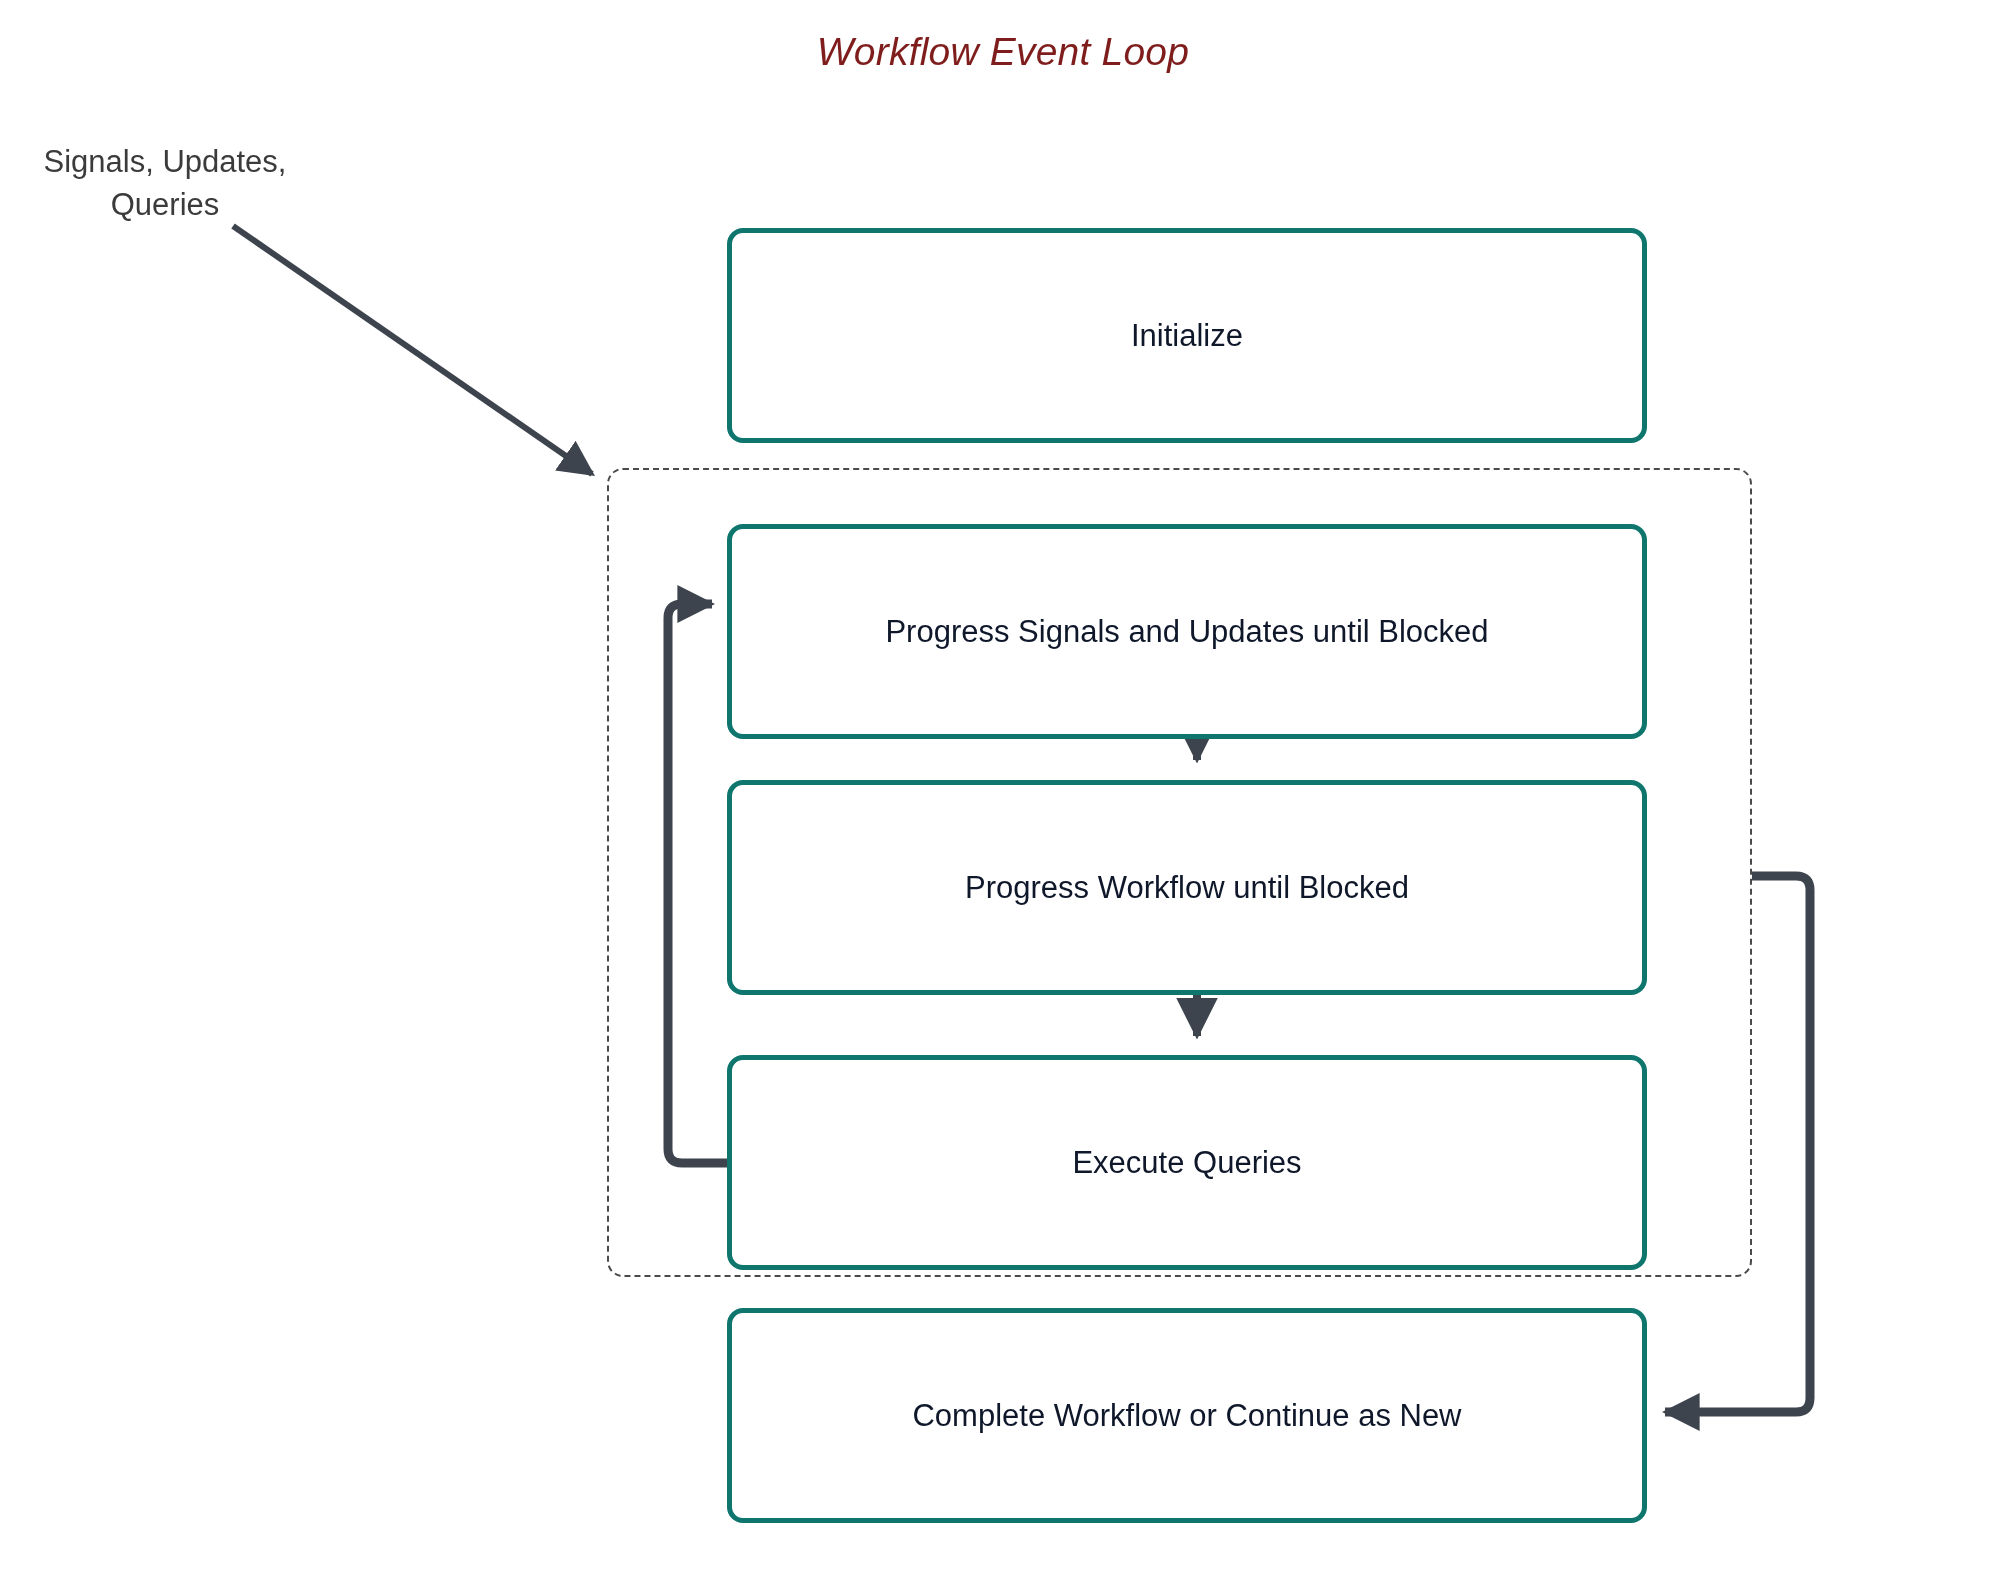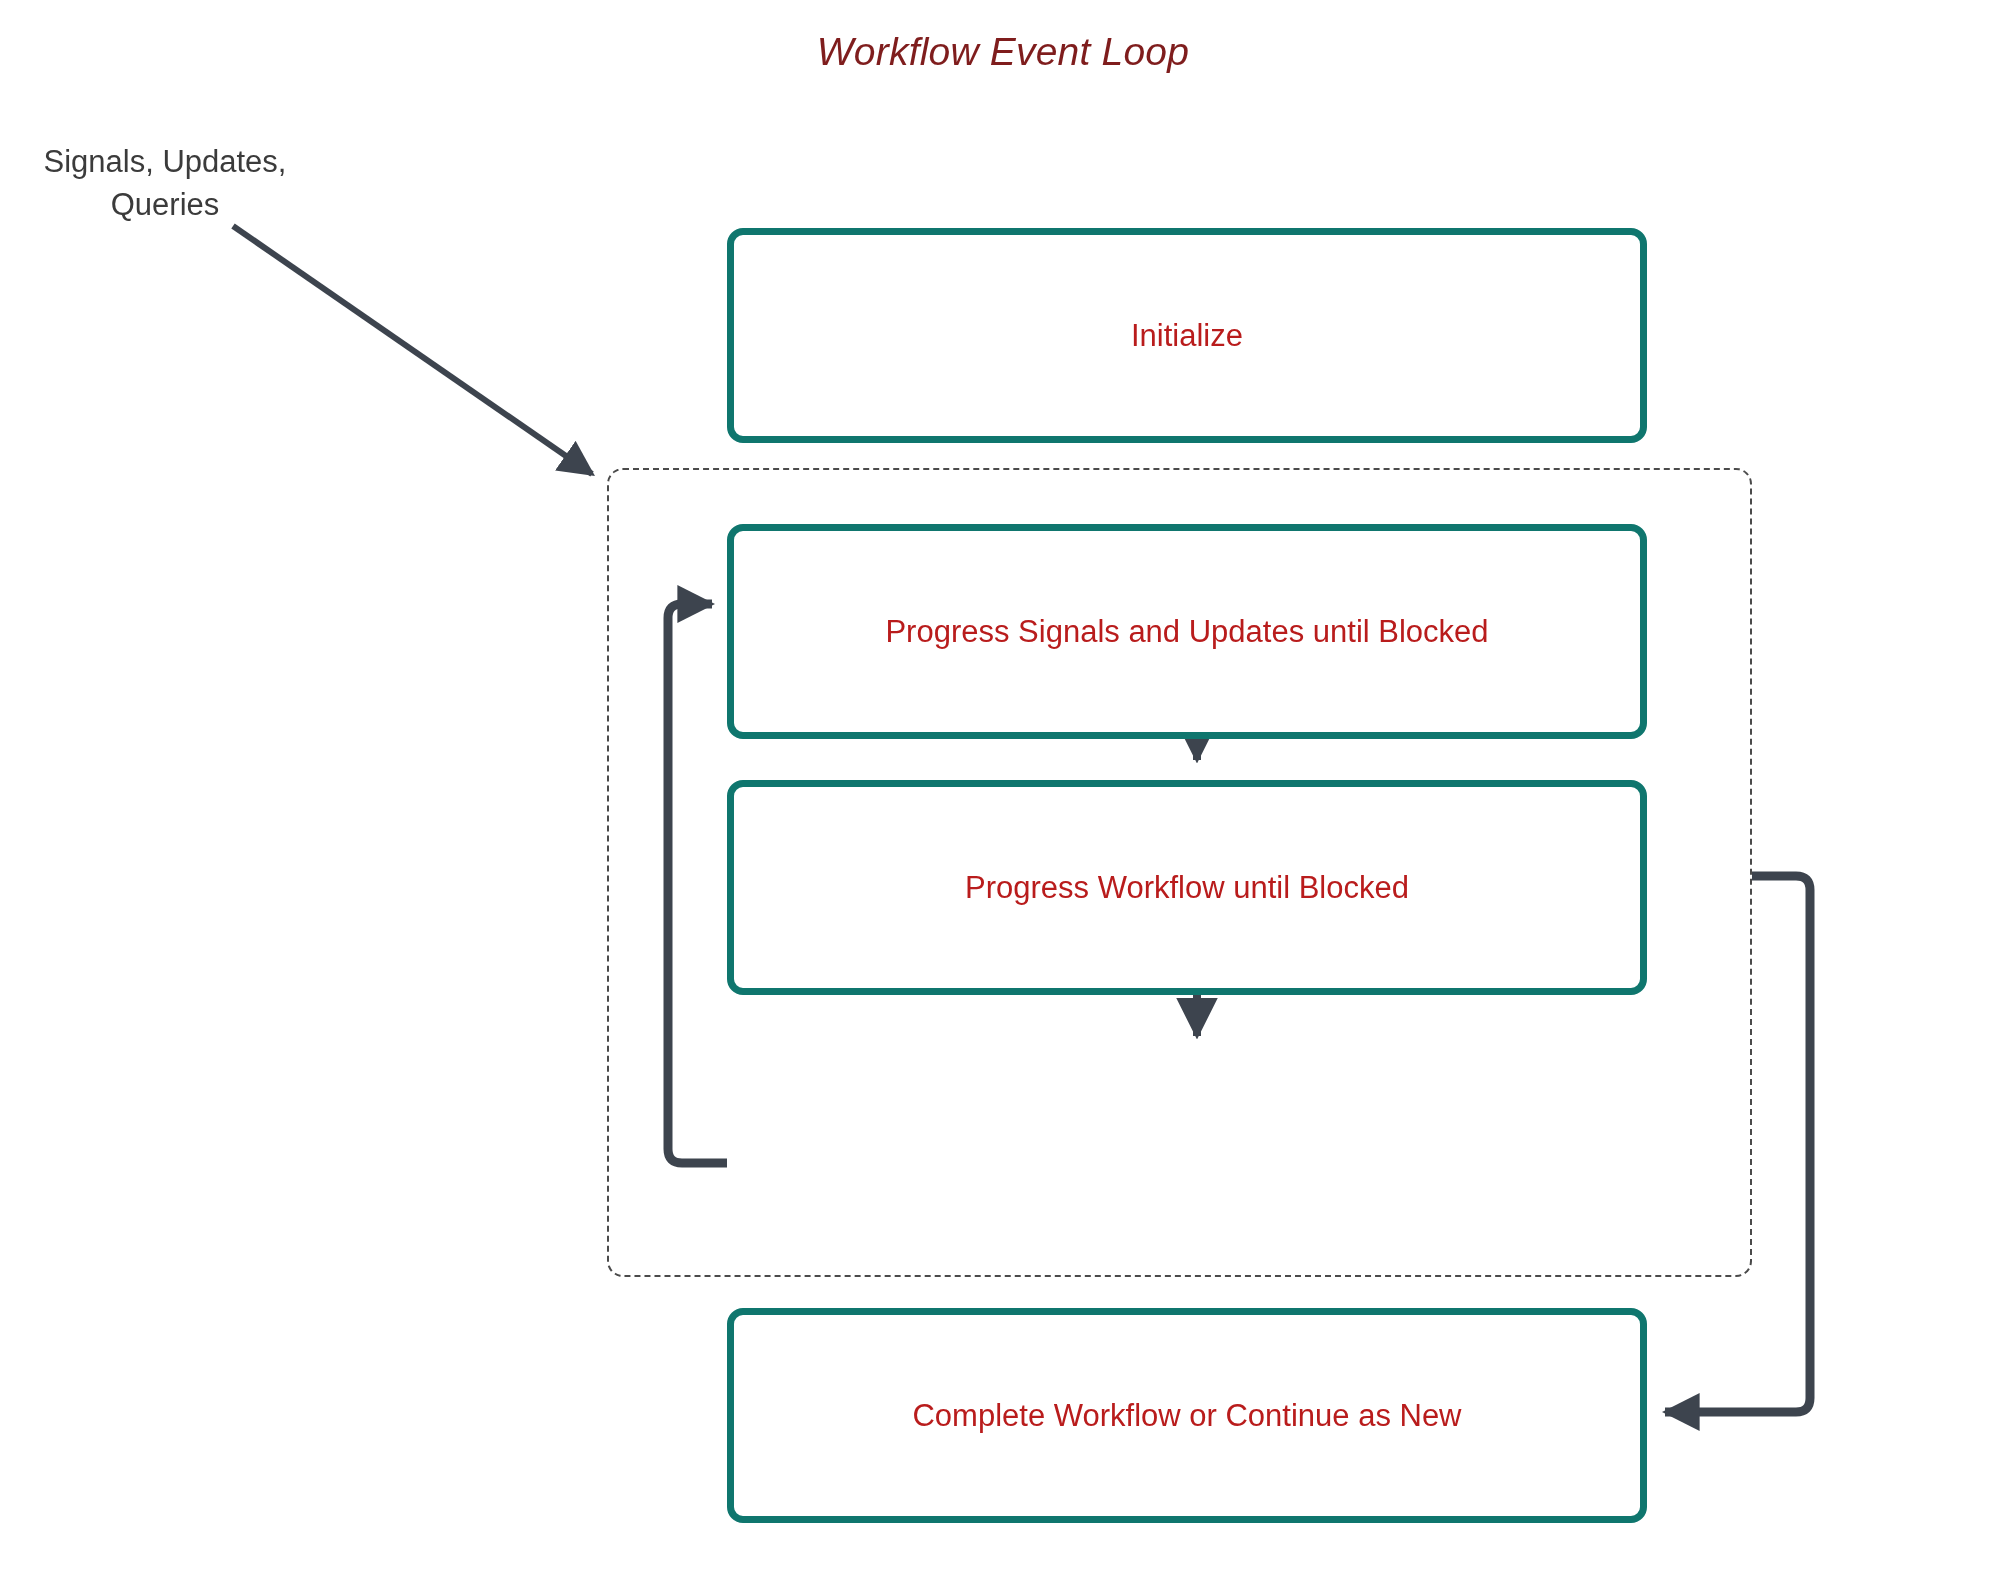--- a/index.html
+++ b/index.html
@@ -55,28 +55,28 @@
     width: 1145px;
     height: 809px;
     border: 2px dashed #4a4a4a;
     border-radius: 16px;
     box-sizing: border-box;
     background: transparent;
   }
   .node {
     position: absolute;
     box-sizing: border-box;
-    border: 7px solid #0f766e;
+    border: 5px solid #0f766e;
     border-radius: 16px;
     background: #ffffff;
     display: flex;
     align-items: center;
     justify-content: center;
     font-size: 31px;
-    color: #b91c1c;
+    color: #0f172a;
     text-align: center;
   }
   .node span {
     display: block;
     padding: 0 24px;
   }
   #node-initialize {
     left: 727px;
     top: 228px;
     width: 920px;
@@ -150,18 +150,21 @@
   </div>
 
   <div class="node" id="node-progress-signals">
     <span>Progress Signals and Updates until Blocked</span>
   </div>
 
   <div class="node" id="node-progress-workflow">
     <span>Progress Workflow until Blocked</span>
   </div>
 
+  <div class="node" id="node-execute-queries">
+    <span>Execute Queries</span>
+  </div>
 
   <div class="node" id="node-complete-workflow">
     <span>Complete Workflow or Continue as New</span>
   </div>
 
 </div>
 
 </body></html>

